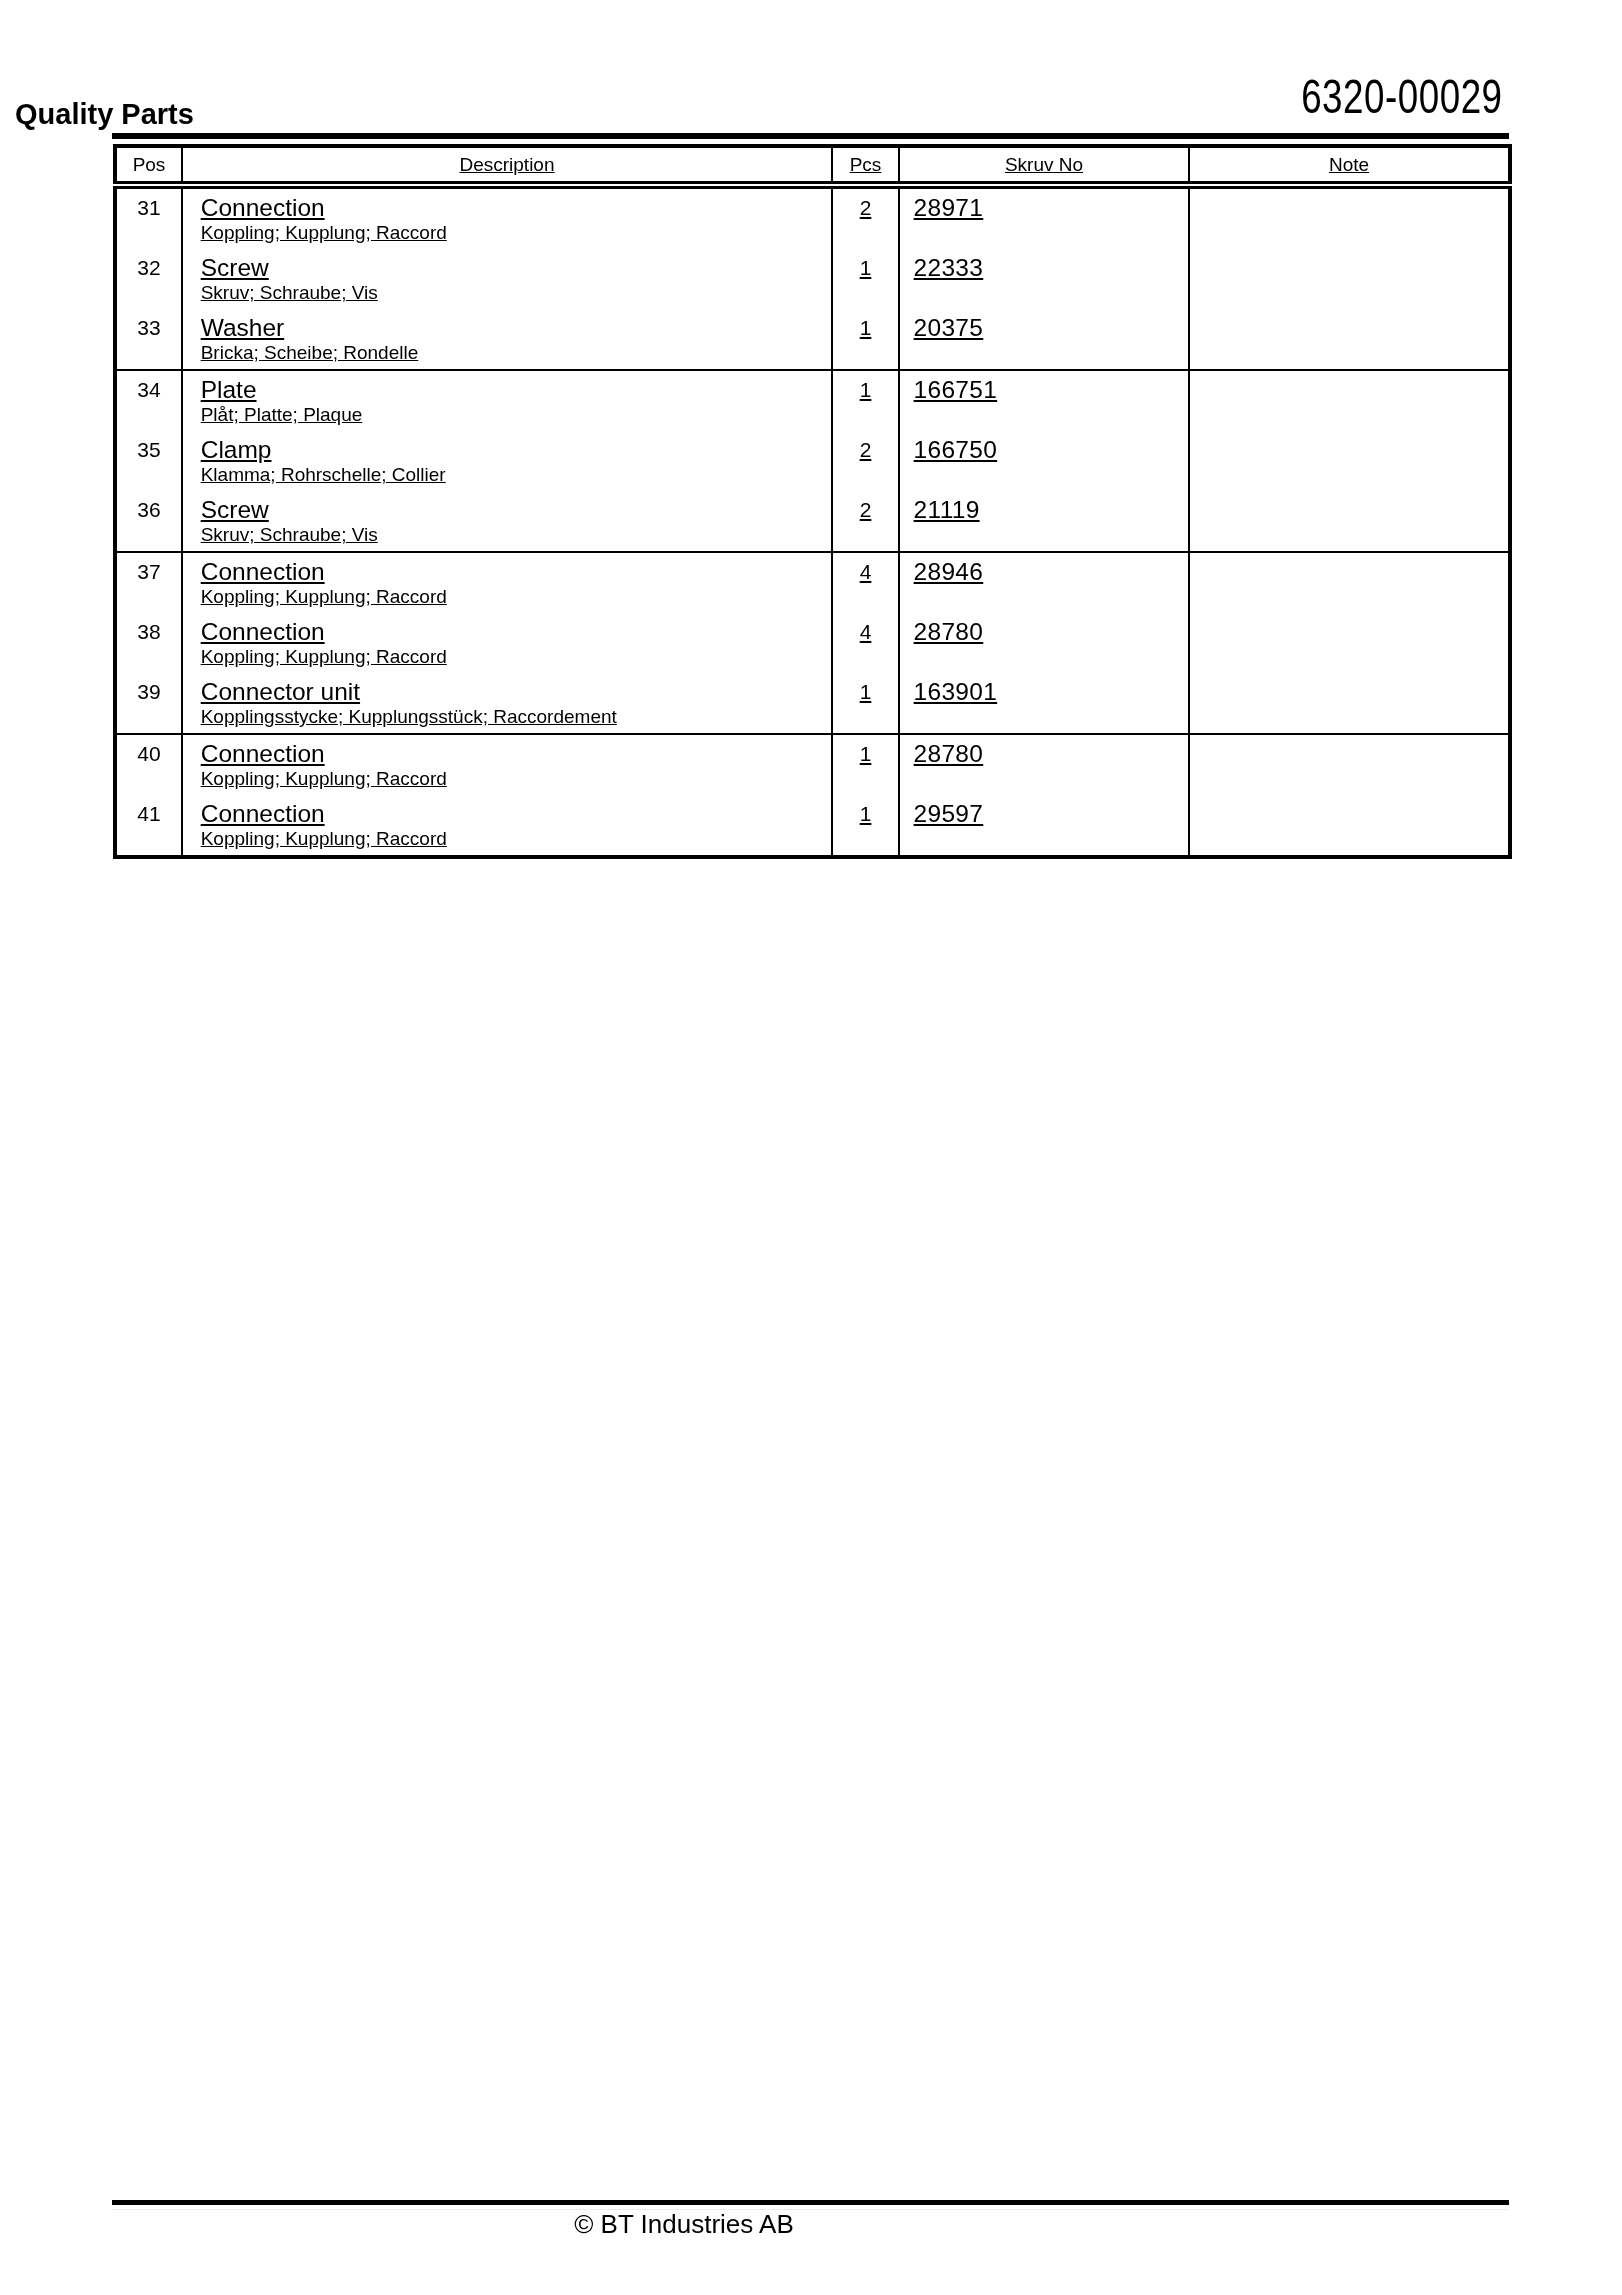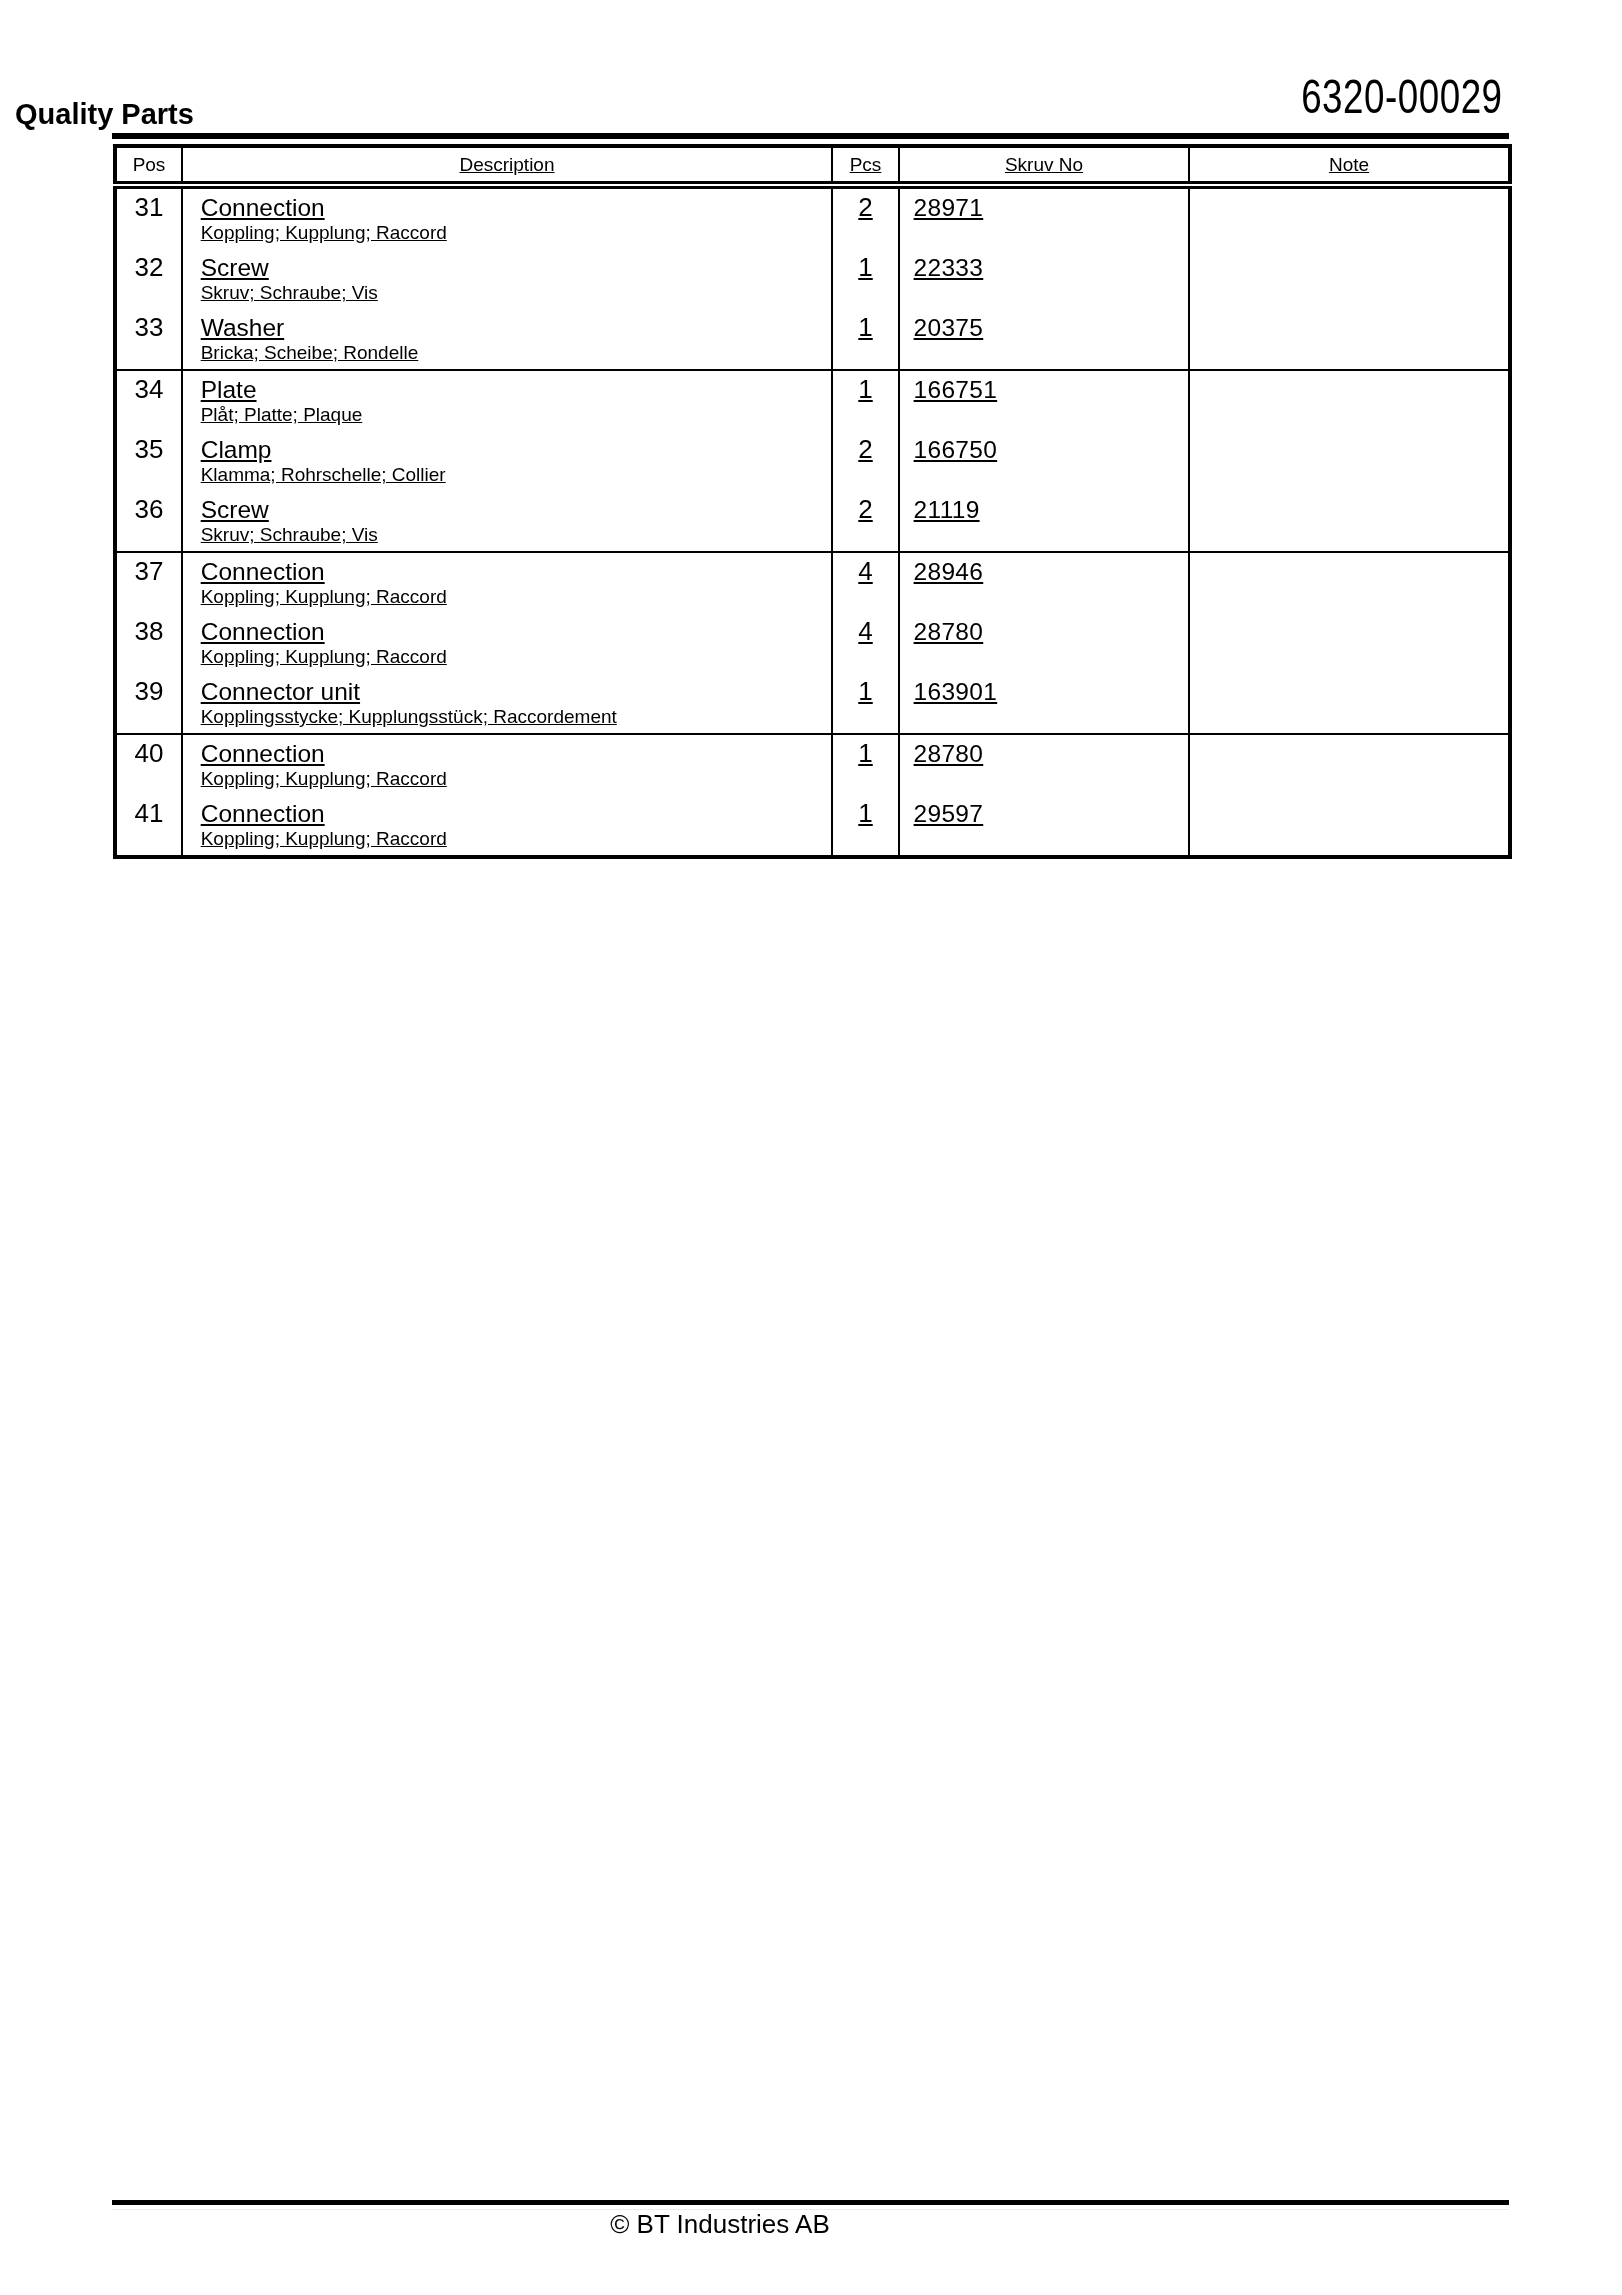--- a/index.html
+++ b/index.html
@@ -39,39 +39,39 @@
   }
   .parts-table th {
     font-size: 19px; font-weight: 400; text-align: center; vertical-align: middle;
     height: 33px; border-bottom: 8.2px double #000; padding: 0;
   }
   .parts-table th + th, .parts-table td + td { border-left: 2px solid #000; text-decoration: underline; }
   .parts-table td {
     vertical-align: top; padding: 4.8px 0 4.8px 0;
   }
   .parts-table tr.group-start td { border-top: 2.7px solid #000; }
-  td.pos, td.pcs { text-align: center; font-size: 26px; line-height: 27px; }
+  td.pos, td.pcs { text-align: center; font-size: 21px; line-height: 27px; }
   td.partno { font-size: 24.5px; line-height: 27px; padding-left: 13.6px; letter-spacing: 0.3px; }
   td.desc { padding-left: 17.7px; padding-right: 25px; }
   .desc-main { font-size: 24.5px; line-height: 27px; }
   .desc-alt  { font-size: 19px; line-height: 22px; margin-top: 1.4px; }
   td.note { font-size: 24.5px; }
 
   
   .footer-rule {
     position: absolute; top: 2200px; left: 112px; width: 1397px; height: 4.8px;
     background: #000;
   }
   .footer-rule::after {
     content: ""; position: absolute; left: 0; top: 8.9px; width: 100%; height: 1.4px;
     background: #ececec;
   }
   .footer-text {
     position: absolute; top: 2210px; left: 0; width: 1368px;
-    text-align: center; font-size: 26px; line-height: 29px; padding-left: 36px;
+    text-align: center; font-size: 26px; line-height: 29px;
   }
 </style>
 </head>
 <body>
 
 <div class="page">
 
   <div class="doc-number">6320-00029</div>
   <div class="doc-title">Quality Parts</div>
   <div class="header-rule"></div>

